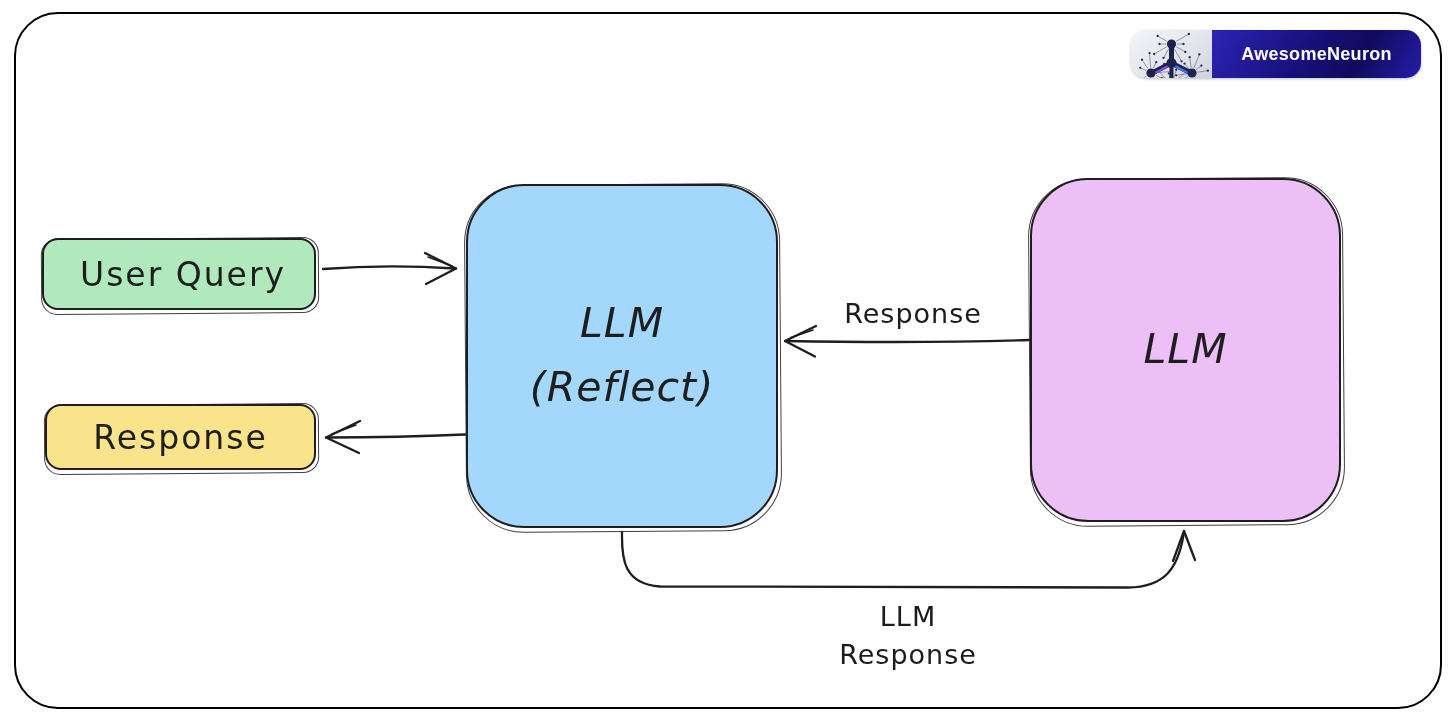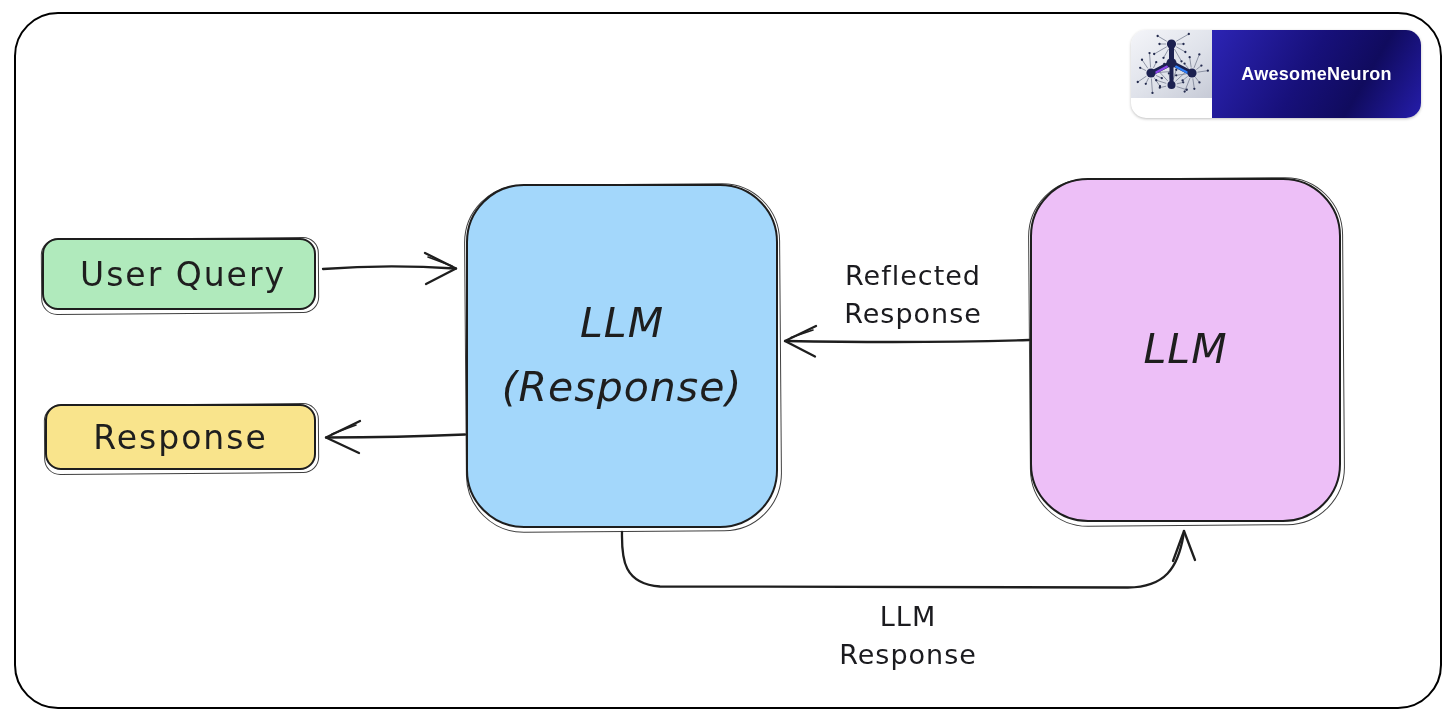--- a/index.html
+++ b/index.html
@@ -8,21 +8,21 @@
 
   .canvas { position: relative; width: 1456px; height: 722px; background: #ffffff; }
 
   .frame {
     position: absolute; left: 14px; top: 12px; width: 1428px; height: 697px;
     border: 2px solid #000000; border-radius: 44px; background: #ffffff;
   }
 
   
   .logo {
-    position: absolute; left: 1131px; top: 30px; width: 290px; height: 88px;
+    position: absolute; left: 1131px; top: 30px; width: 290px; height: 48px;
     display: flex; border-radius: 15px; overflow: hidden;
     box-shadow: 0 1px 3px rgba(0,0,0,0.25);
   }
   .logo-icon {
     width: 81px; height: 68px; flex: 0 0 81px;
     background: linear-gradient(145deg, #f4f5f9 0%, #dfe2ea 55%, #c6cad6 100%);
     display: flex; align-items: center; justify-content: center;
   }
   .logo-panel {
     flex: 1; display: flex; align-items: center; justify-content: center;
@@ -181,21 +181,21 @@
     <span>User Query</span>
   </div>
 
   <div class="node node-small node-response" style="background: rgb(249, 228, 140);">
     <span>Response</span>
   </div>
 
   <div class="node node-big node-generate" style="background: rgb(163, 215, 251);">
     <span>
       <span>LLM</span><br>
-      <span>(Response)</span>
+      <span>(Reflect)</span>
     </span>
   </div>
 
   <div class="node node-big node-reflect" style="background: rgb(237, 191, 247);">
     <span>
       <span>LLM</span><br>
     </span>
   </div>
 
   <svg class="arrows" viewBox="0 0 1456 722">
@@ -222,21 +222,21 @@
     </g>
 
     <g>
       <path class="stroke-main" d="M622 532 C 621.5 560, 624 584, 660 586.5 L 1128 587.5 C 1165 587, 1178 568, 1183.5 535"></path>
       <path class="stroke-main" d="M1184 531 L 1173 561"></path>
       <path class="stroke-main" d="M1184 531 L 1195 560"></path>
     </g>
   </svg>
 
   <div class="edge-label label-reflected">
-    <span>Reflected</span><br>
+    <br>
     <span>Response</span>
   </div>
 
   <div class="edge-label label-llm-response">
     <span>LLM</span><br>
     <span>Response</span>
   </div>
 
 </div>
 

